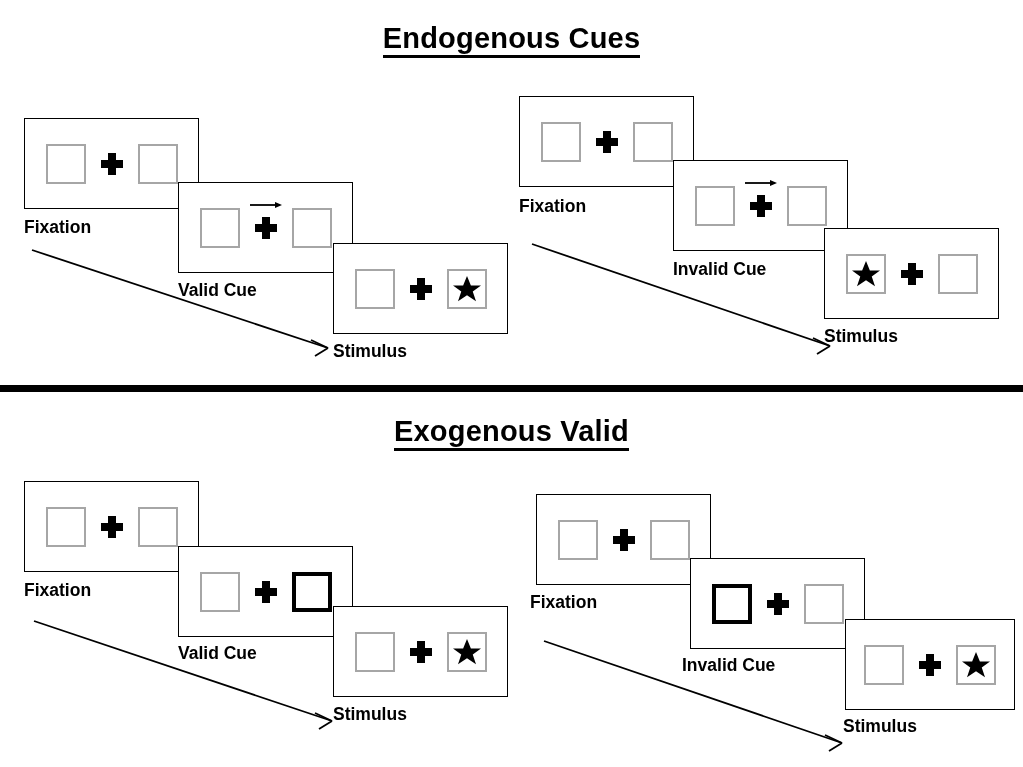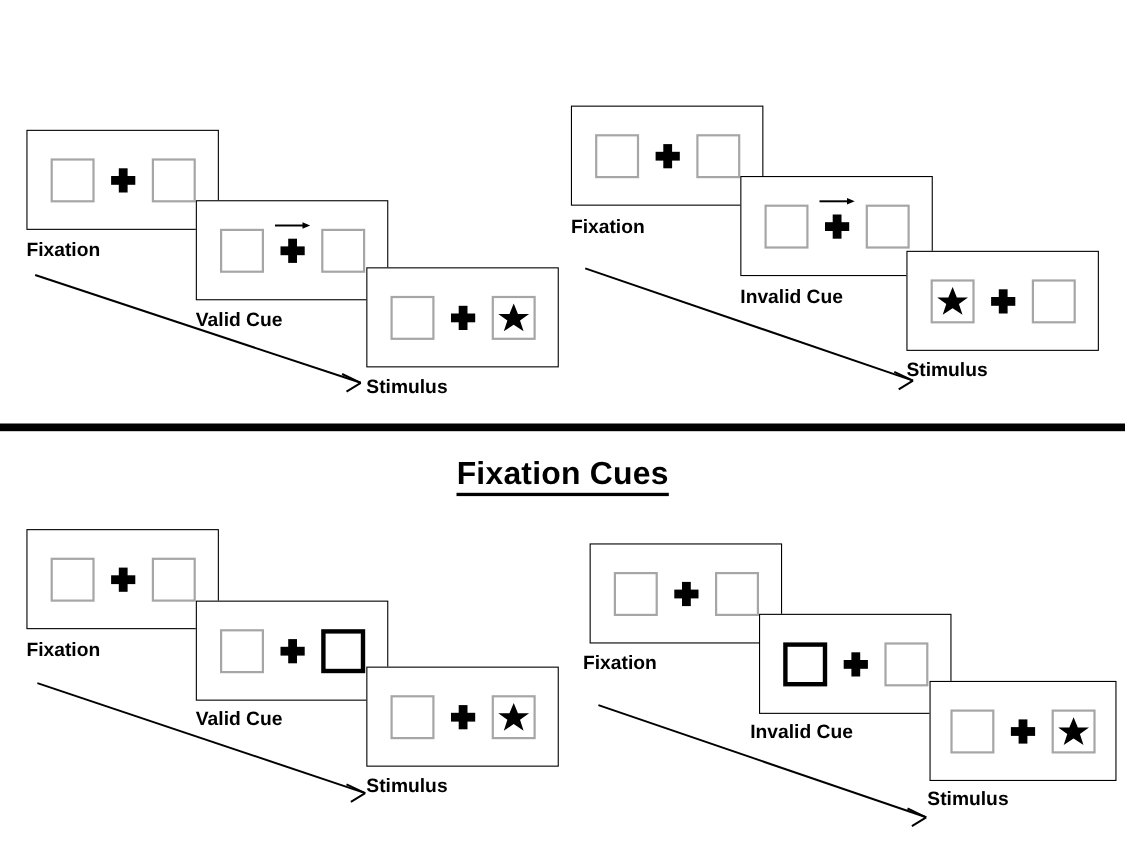--- a/index.html
+++ b/index.html
@@ -139,20 +139,23 @@
     position: absolute;
     overflow: visible;
     pointer-events: none;
   }
 </style>
 </head>
 <body>
 
 <div class="canvas">
 
+  <div class="section-title" style="top:22px;">
+    <span>Endogenous Cues</span>
+  </div>
 
   <svg class="time-arrow" style="left:28px; top:240px;" width="320" height="125" viewBox="0 0 320 125">
     <line x1="4" y1="10" x2="300" y2="108" stroke="#000" stroke-width="1.8"></line>
     <path d="M300 108 L283 100 M300 108 L287 116" stroke="#000" stroke-width="1.8" fill="none"></path>
   </svg>
 
   <svg class="time-arrow" style="left:528px; top:236px;" width="320" height="125" viewBox="0 0 320 125">
     <line x1="4" y1="8" x2="302" y2="110" stroke="#000" stroke-width="1.8"></line>
     <path d="M302 110 L285 102 M302 110 L289 118" stroke="#000" stroke-width="1.8" fill="none"></path>
   </svg>
@@ -225,21 +228,21 @@
       </div>
       <div class="plus"></div>
       <div class="sq"></div>
     </div>
   </div>
   <div class="caption" style="left:824px; top:326px; width:175px;">Stimulus</div>
 
   <div class="divider" style="top:385px;"></div>
 
   <div class="section-title" style="top:415px;">
-    <span>Fixation Cues</span>
+    <span>Exogenous Valid</span>
   </div>
 
   <svg class="time-arrow" style="left:30px; top:603px;" width="320" height="130" viewBox="0 0 320 130">
     <line x1="4" y1="18" x2="302" y2="118" stroke="#000" stroke-width="1.8"></line>
     <path d="M302 118 L285 110 M302 118 L289 126" stroke="#000" stroke-width="1.8" fill="none"></path>
   </svg>
 
   <svg class="time-arrow" style="left:540px; top:625px;" width="320" height="130" viewBox="0 0 320 130">
     <line x1="4" y1="16" x2="302" y2="118" stroke="#000" stroke-width="1.8"></line>
     <path d="M302 118 L285 110 M302 118 L289 126" stroke="#000" stroke-width="1.8" fill="none"></path>

